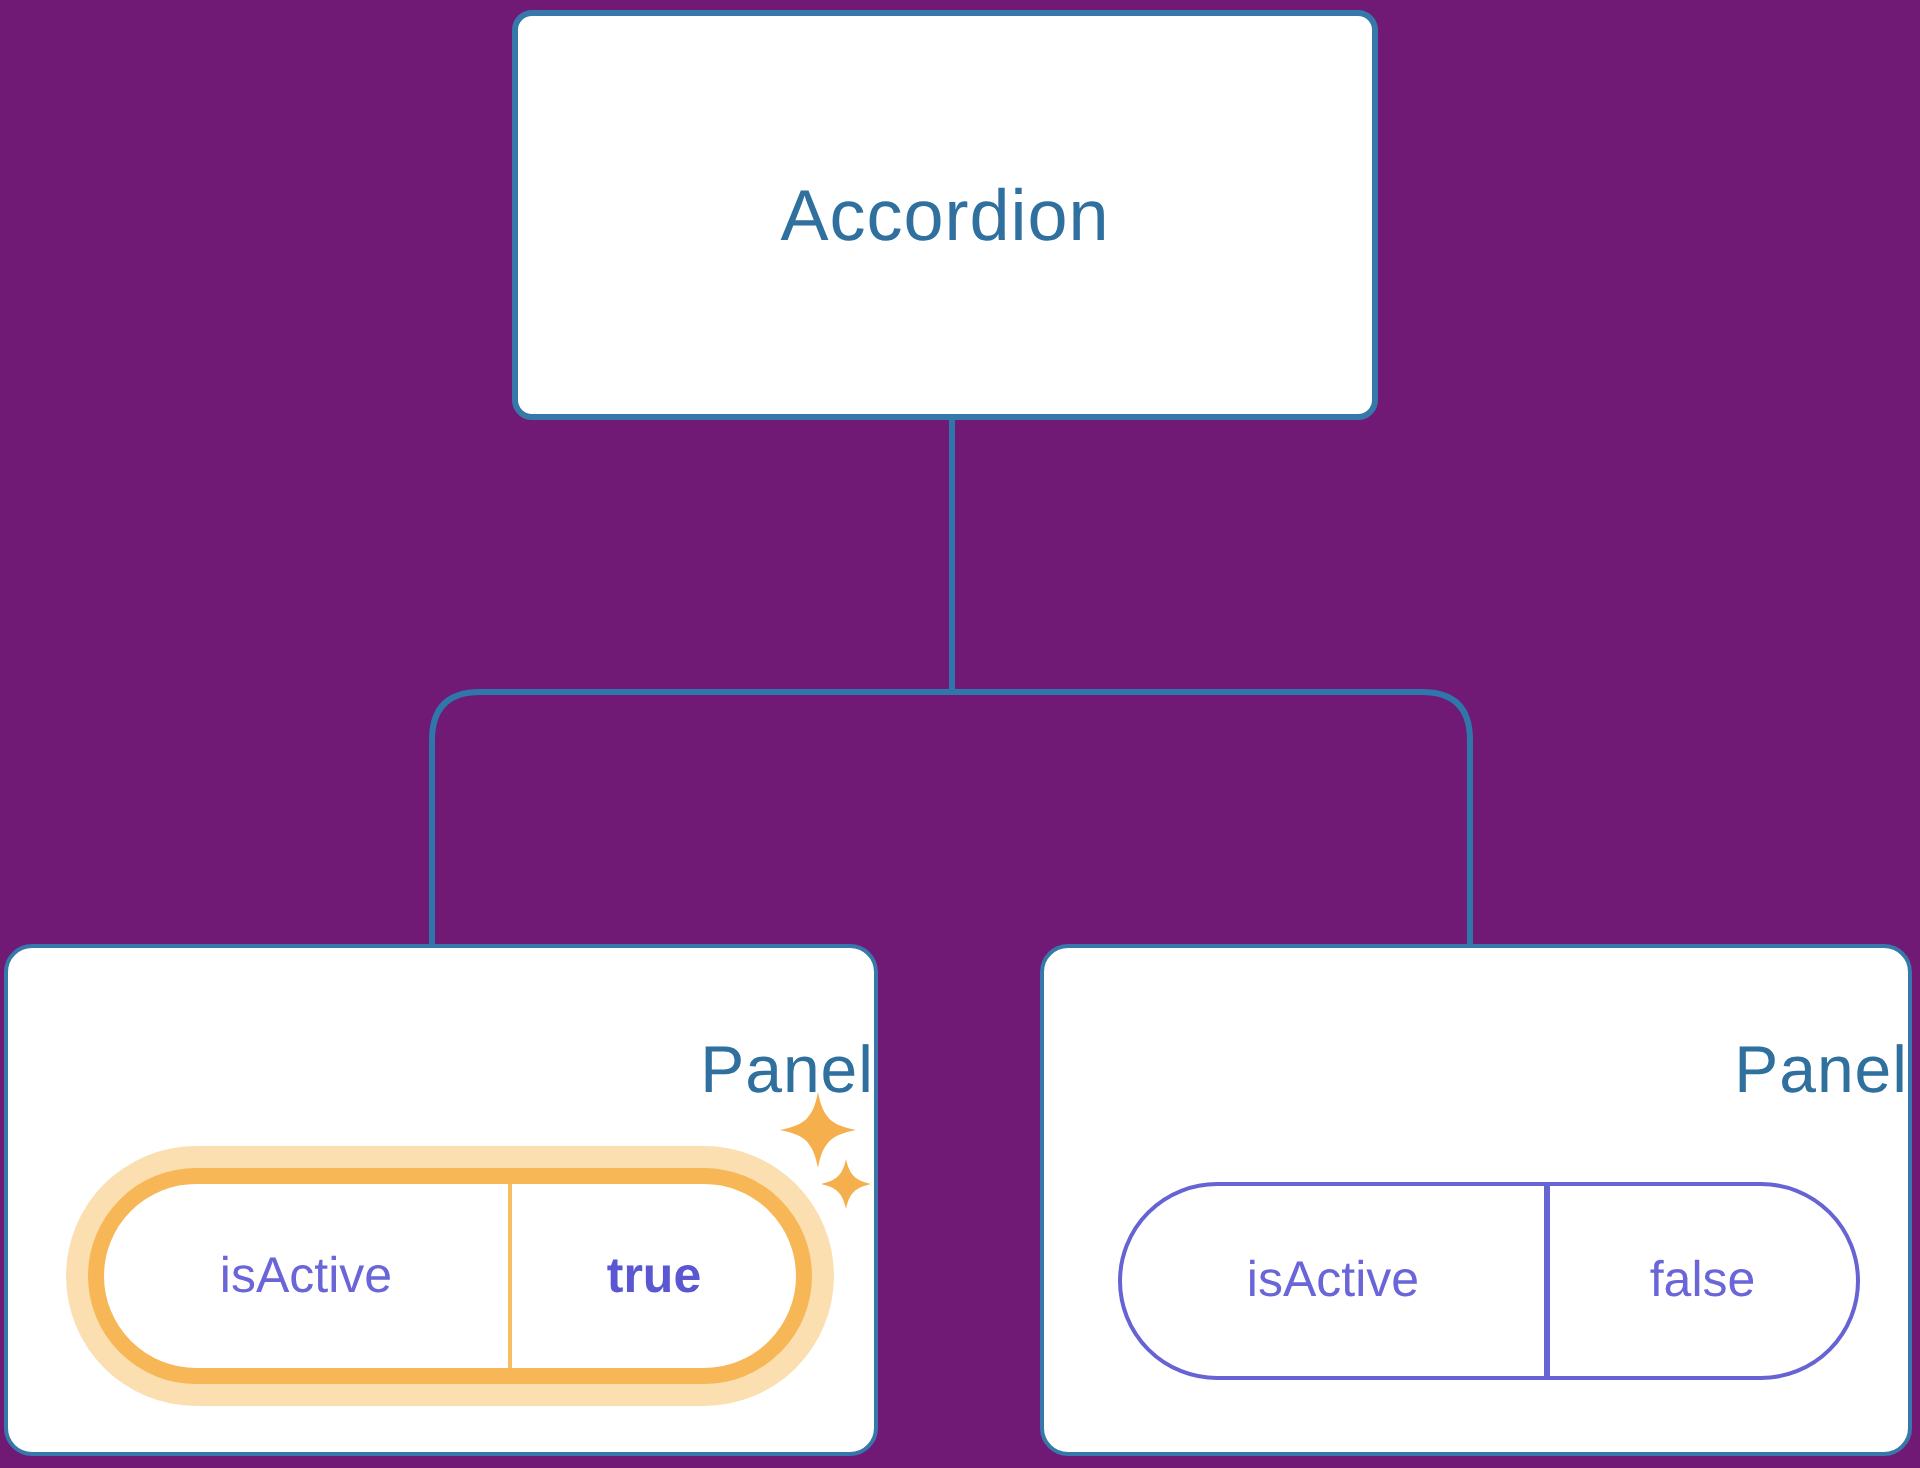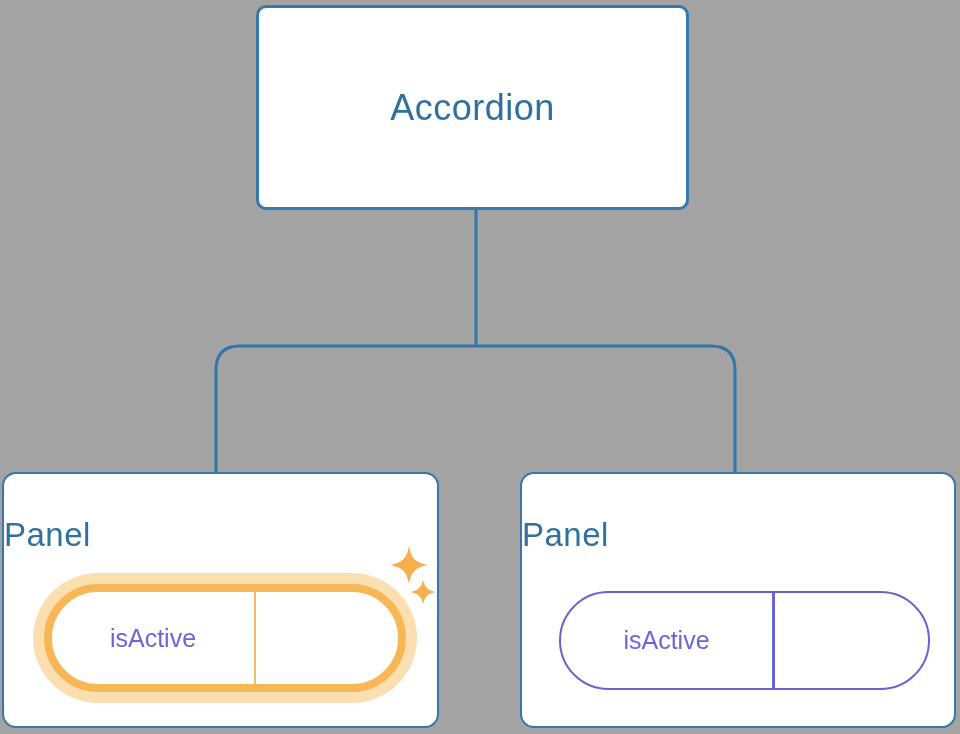--- a/index.html
+++ b/index.html
@@ -1,39 +1,39 @@
 <!DOCTYPE html>
 <html><head>
 <meta charset="utf-8">
 <style>
   html,body{margin:0;padding:0;background:#4D6770;}
   .stage{
     position:relative;width:960px;height:734px;overflow:hidden;
-    background:#a3a3a3;
+    background:#701a75;
     font-family:"Liberation Sans", sans-serif;
   }
   .connectors{position:absolute;left:0;top:0;width:960px;height:734px;}
   .node{
     position:absolute;background:#ffffff;box-sizing:border-box;
   }
   .root{
     left:256px;top:5px;width:433px;height:205px;
     border:3px solid #3578A9;border-radius:10px;
     display:flex;align-items:center;justify-content:center;
   }
   .root-label{
     font-size:36px;font-weight:500;color:#30709F;letter-spacing:0.5px;
   }
   .panel{
     border:2.5px solid #3578A9;border-radius:14px;
   }
   .panel-left{left:2px;top:472px;width:437px;height:256px;}
   .panel-right{left:520px;top:472px;width:436px;height:256px;}
   .panel-title{
-    position:absolute;top:42px;left:0;width:100%;text-align:left;
+    position:absolute;top:42px;left:0;width:100%;text-align:right;
     font-size:33px;font-weight:500;color:#30709F;letter-spacing:0.5px;
   }
   .pill{
     position:absolute;background:#ffffff;box-sizing:border-box;
     border-radius:999px;display:flex;align-items:stretch;overflow:hidden;
   }
   .pill-active{
     left:40px;top:110px;width:362px;height:108px;
     border:8px solid #F7B756;
     box-shadow:0 0 0 11px #FBDFB0;
@@ -67,28 +67,30 @@
 
   <div class="node root">
     <span class="root-label">Accordion</span>
   </div>
 
   <div class="node panel panel-left">
     <div class="panel-title">Panel</div>
     <div class="pill pill-active">
       <div class="cell cell-prop">isActive</div>
       <div class="divider divider-orange"></div>
+      <div class="cell cell-value">true</div>
     </div>
     <svg class="sparkles" viewBox="0 0 64 72" fill="#F5AF4D">
       <path d="M31 8 C33.4 20.6 37.4 24.6 50 27 C37.4 29.4 33.4 33.4 31 46 C28.6 33.4 24.6 29.4 12 27 C24.6 24.6 28.6 20.6 31 8 Z"></path>
       <path d="M45 41.5 C46.7 49.6 49.9 52.3 57.5 54 C49.9 55.7 46.7 58.4 45 66.5 C43.3 58.4 40.1 55.7 32.5 54 C40.1 52.3 43.3 49.6 45 41.5 Z"></path>
     </svg>
   </div>
 
   <div class="node panel panel-right">
     <div class="panel-title">Panel</div>
     <div class="pill pill-inactive">
       <div class="cell cell-prop">isActive</div>
       <div class="divider divider-purple"></div>
+      <div class="cell cell-value">false</div>
     </div>
   </div>
 
 </div>
 
 </body></html>

